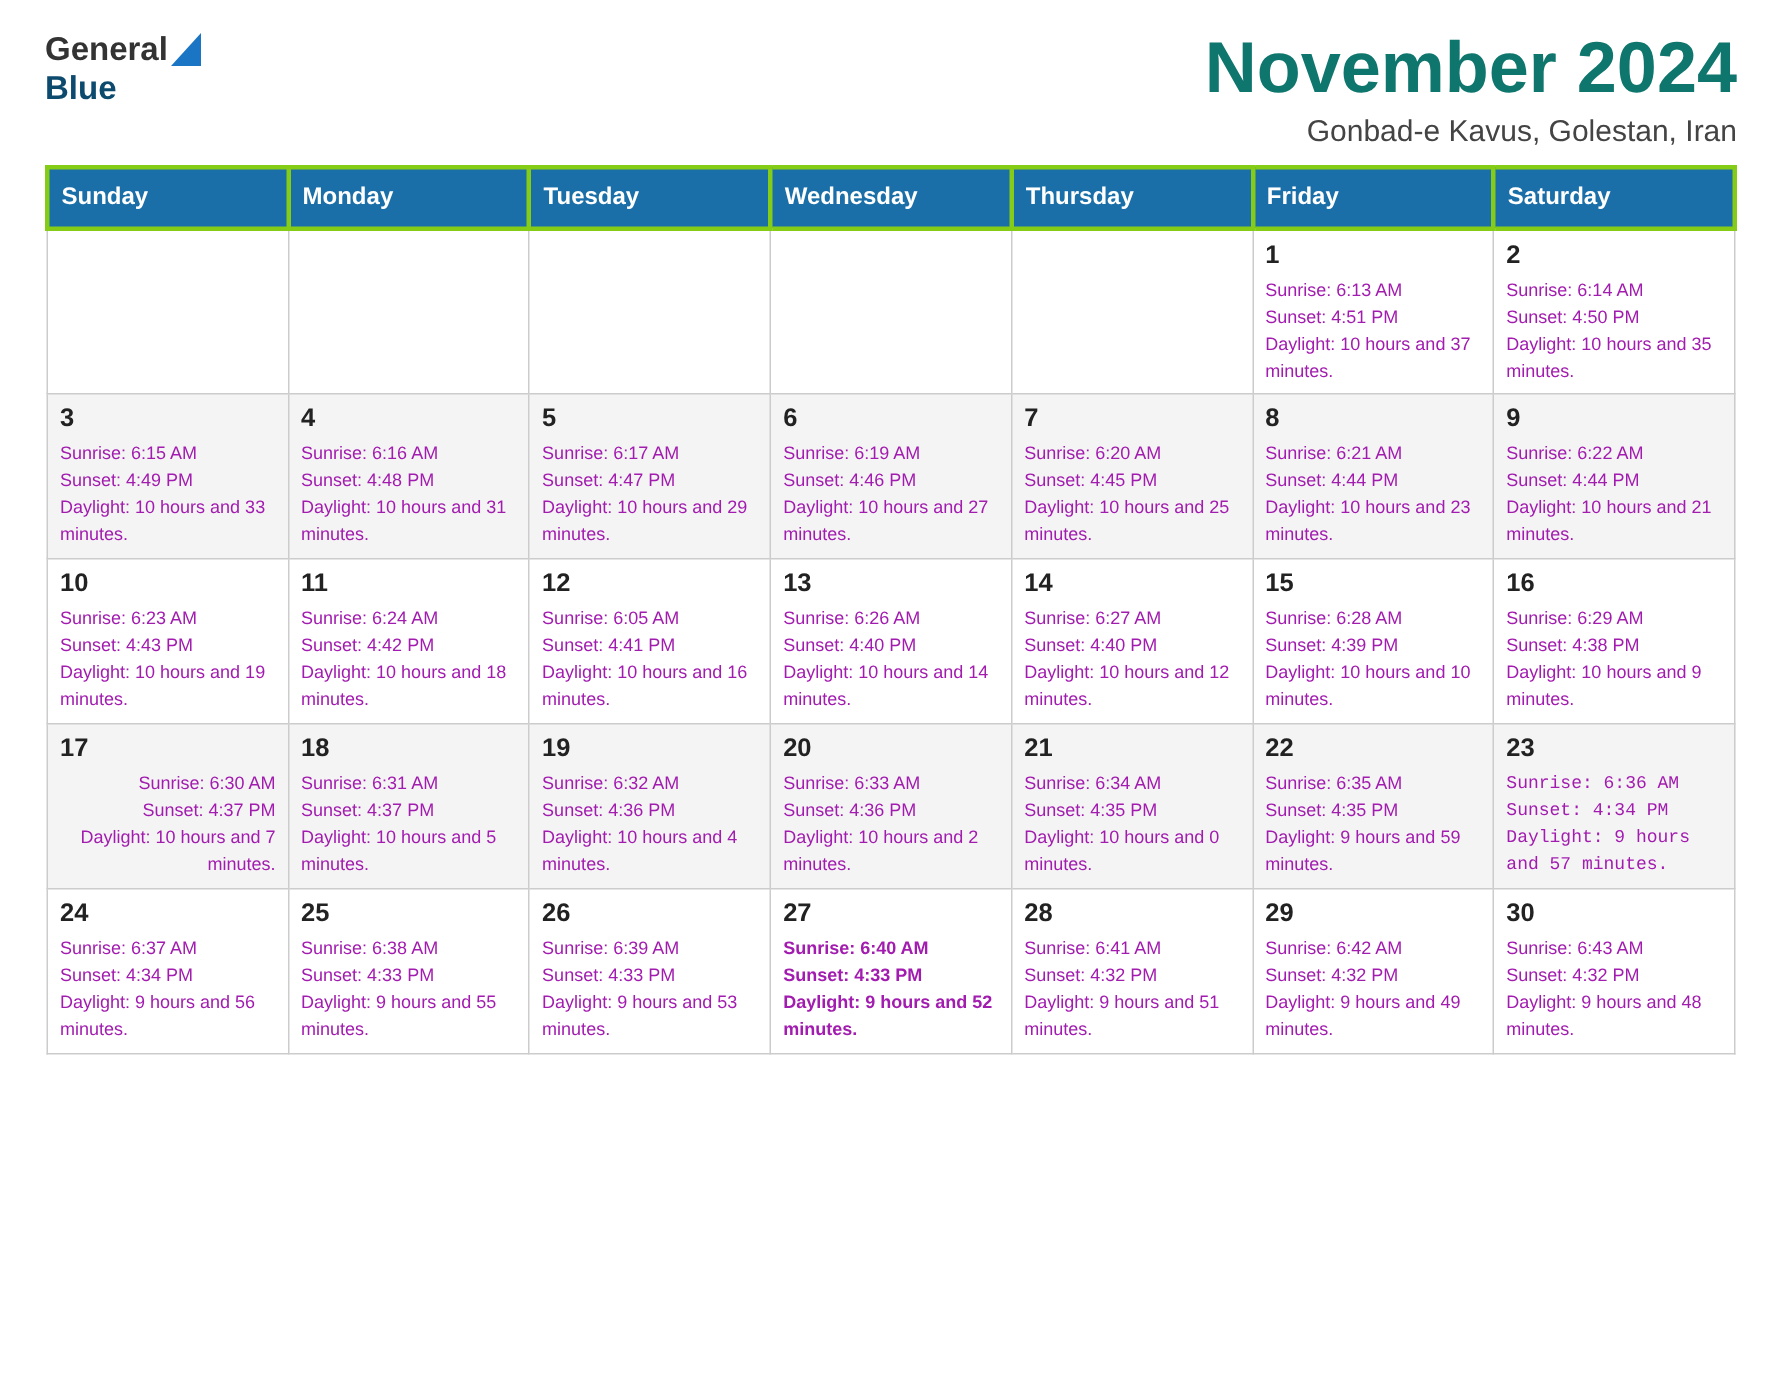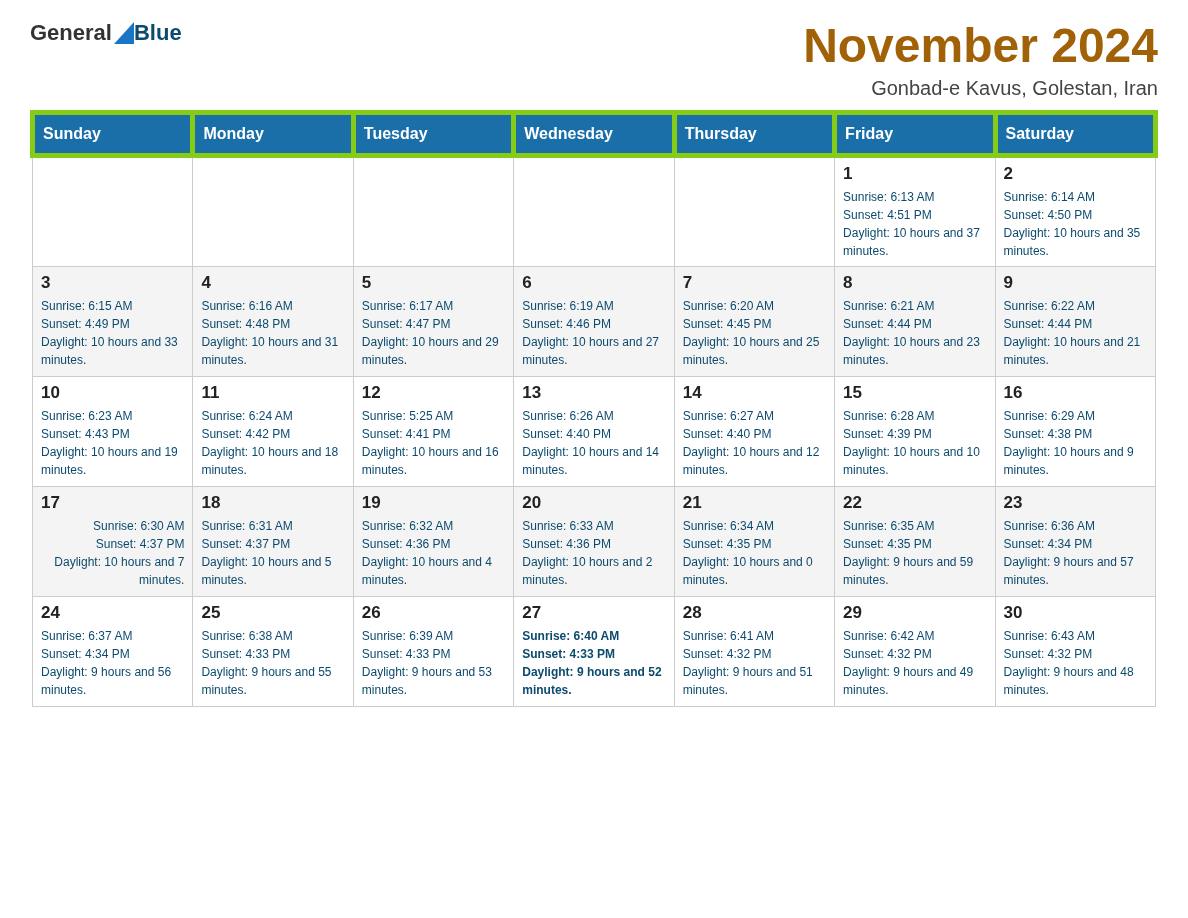--- a/index.html
+++ b/index.html
@@ -26,71 +26,71 @@
       font-weight: bold;
       color: #333;
     }
     .logo-text-blue {
       font-size: 22px;
       font-weight: bold;
       color: #0c4a6e;
     }
     .logo-block {
       display: flex;
-      flex-direction: row;
+      flex-direction: column;
     }
     .logo-line1 {
       display: flex;
       align-items: center;
     }
     .title-block {
       text-align: right;
     }
     .month-title {
       font-size: 48px;
       font-weight: bold;
-      color: #a16207;
+      color: #0f766e;
       line-height: 1.1;
     }
     .subtitle {
       font-size: 20px;
       color: #444;
       margin-top: 4px;
     }
     .calendar {
       width: 100%;
       border-collapse: collapse;
       margin-top: 10px;
     }
     .calendar th {
       background-color: #1a6fa8;
       color: #fff;
       font-size: 16px;
       font-weight: bold;
       padding: 10px 8px;
       text-align: left;
-      border: 5px solid #84cc16;
+      border: 3px solid #84cc16;
     }
     .calendar td {
       border: 1px solid #ccc;
       vertical-align: top;
       padding: 6px 8px;
       width: calc(100% / 7);
       min-height: 110px;
       height: 110px;
     }
     .day-number {
       font-size: 17px;
       font-weight: bold;
       color: #222;
       margin-bottom: 4px;
     }
     .day-info {
       font-size: 12px;
-      color: #0c4a6e;
+      color: #a21caf;
       line-height: 1.5;
     }
     .empty-cell {
       background: #f9f9f9;
     }
     tr:nth-child(odd) td {
       background-color: #fff;
     }
     tr:nth-child(even) td {
       background-color: #f4f4f4;
@@ -206,21 +206,21 @@
 Daylight: 10 hours and 19 minutes.</div>
         </td>
         <td>
           <div class="day-number">11</div>
           <div class="day-info" style="white-space: pre-line;">Sunrise: 6:24 AM
 Sunset: 4:42 PM
 Daylight: 10 hours and 18 minutes.</div>
         </td>
         <td>
           <div class="day-number">12</div>
-          <div class="day-info" style="white-space: pre-line;">Sunrise: 5:25 AM
+          <div class="day-info" style="white-space: pre-line;">Sunrise: 6:05 AM
 Sunset: 4:41 PM
 Daylight: 10 hours and 16 minutes.</div>
         </td>
         <td>
           <div class="day-number">13</div>
           <div class="day-info" style="white-space: pre-line;">Sunrise: 6:26 AM
 Sunset: 4:40 PM
 Daylight: 10 hours and 14 minutes.</div>
         </td>
         <td>
@@ -274,21 +274,21 @@
 Daylight: 10 hours and 0 minutes.</div>
         </td>
         <td>
           <div class="day-number">22</div>
           <div class="day-info" style="white-space: pre-line;">Sunrise: 6:35 AM
 Sunset: 4:35 PM
 Daylight: 9 hours and 59 minutes.</div>
         </td>
         <td>
           <div class="day-number">23</div>
-          <div class="day-info" style="white-space: pre-line;">Sunrise: 6:36 AM
+          <div class="day-info" style="white-space: pre-line; font-family: Liberation Mono, monospace;">Sunrise: 6:36 AM
 Sunset: 4:34 PM
 Daylight: 9 hours and 57 minutes.</div>
         </td>
       </tr>
       <tr>
         <td>
           <div class="day-number">24</div>
           <div class="day-info" style="white-space: pre-line;">Sunrise: 6:37 AM
 Sunset: 4:34 PM
 Daylight: 9 hours and 56 minutes.</div>

